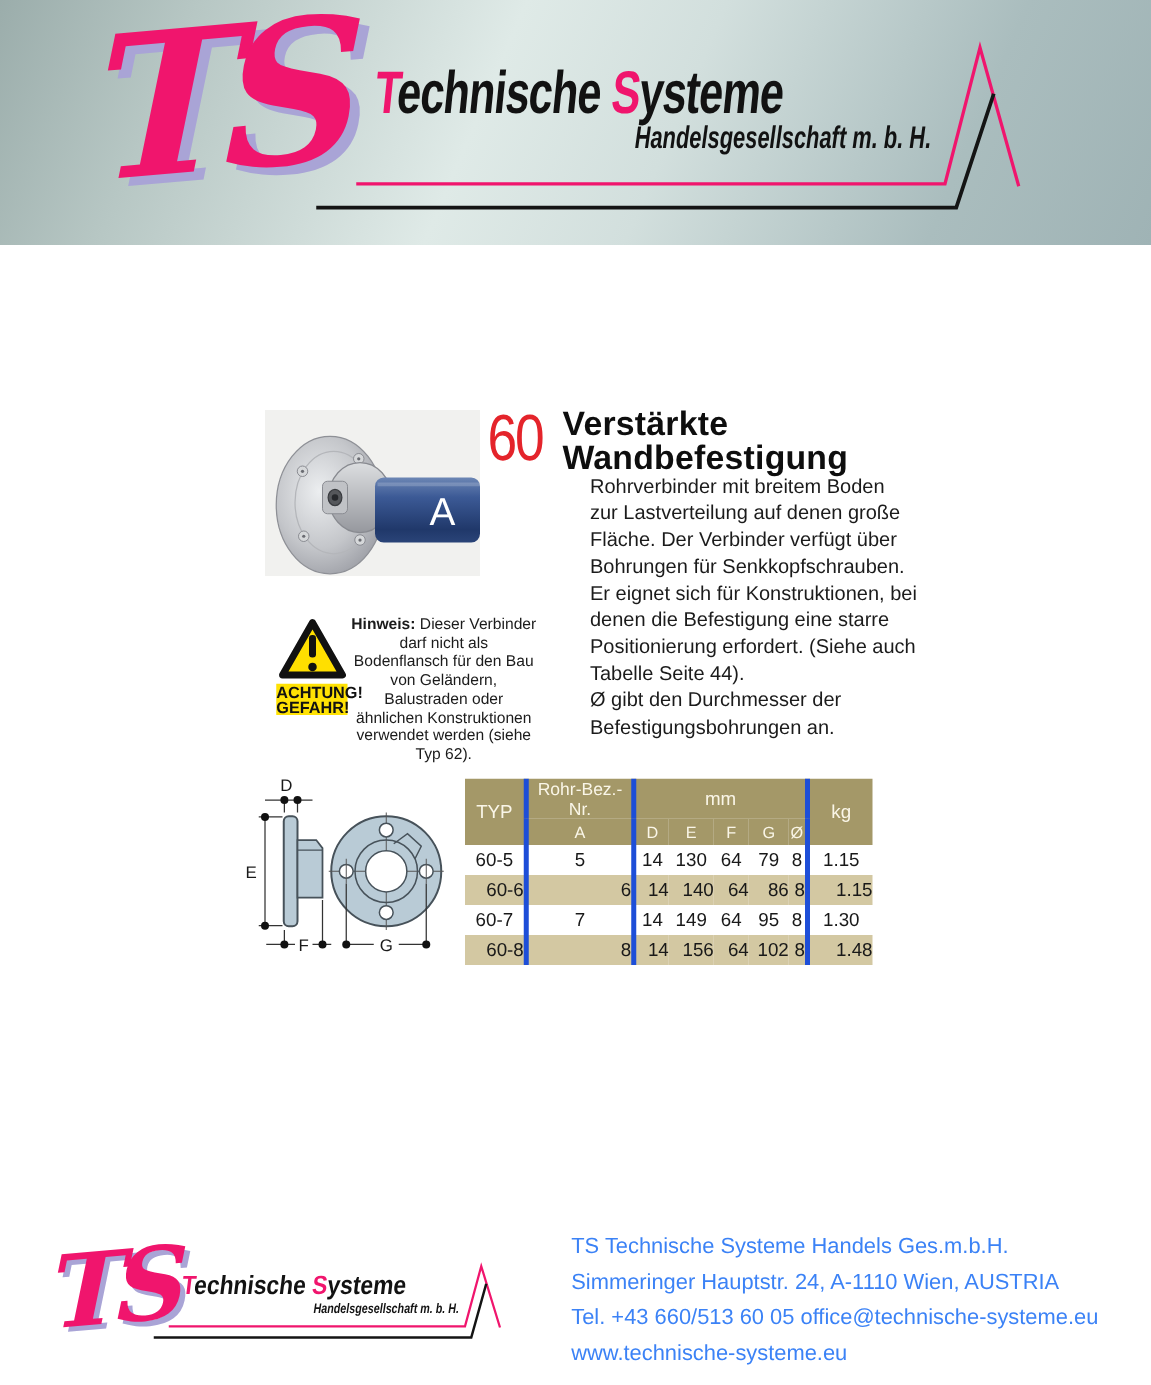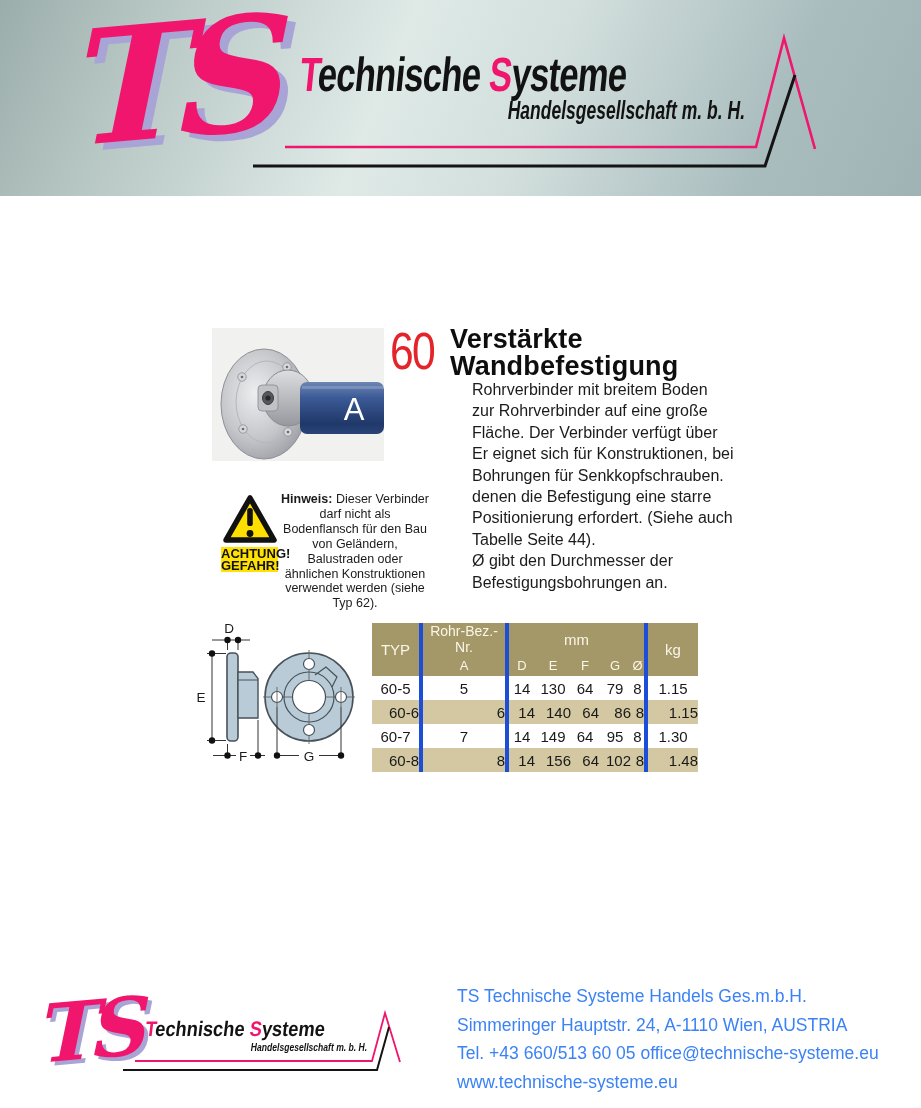--- a/index.html
+++ b/index.html
@@ -124,24 +124,24 @@
     <text x="142" y="92" font-size="31" fill="#ffffff" text-anchor="middle">A</text>
   </svg>
 
   <div class="prod-num">60</div>
   <div class="prod-title">
     <div>Verstärkte</div>
     <div>Wandbefestigung</div>
   </div>
   <div class="prod-desc">
     <div>Rohrverbinder mit breitem Boden</div>
-    <div>zur Rohrverbinder auf eine große</div>
+    <div>zur Lastverteilung auf denen große</div>
     <div>Fläche. Der Verbinder verfügt über</div>
+    <div>Bohrungen für Senkkopfschrauben.</div>
     <div>Er eignet sich für Konstruktionen, bei</div>
-    <div>Bohrungen für Senkkopfschrauben.</div>
     <div>denen die Befestigung eine starre</div>
     <div>Positionierung erfordert. (Siehe auch</div>
     <div>Tabelle Seite 44).</div>
     <div>Ø gibt den Durchmesser der</div>
     <div>Befestigungsbohrungen an.</div>
   </div>
 
   <svg class="warn-tri" width="56" height="52" viewBox="0 0 56 52">
     <path d="M28,5 L52,47 L4,47 Z" fill="#ffdf00" stroke="#111" stroke-width="5.5" stroke-linejoin="round"></path>
     <rect x="25.2" y="15" width="5.6" height="18" rx="2.6" fill="#111"></rect>

